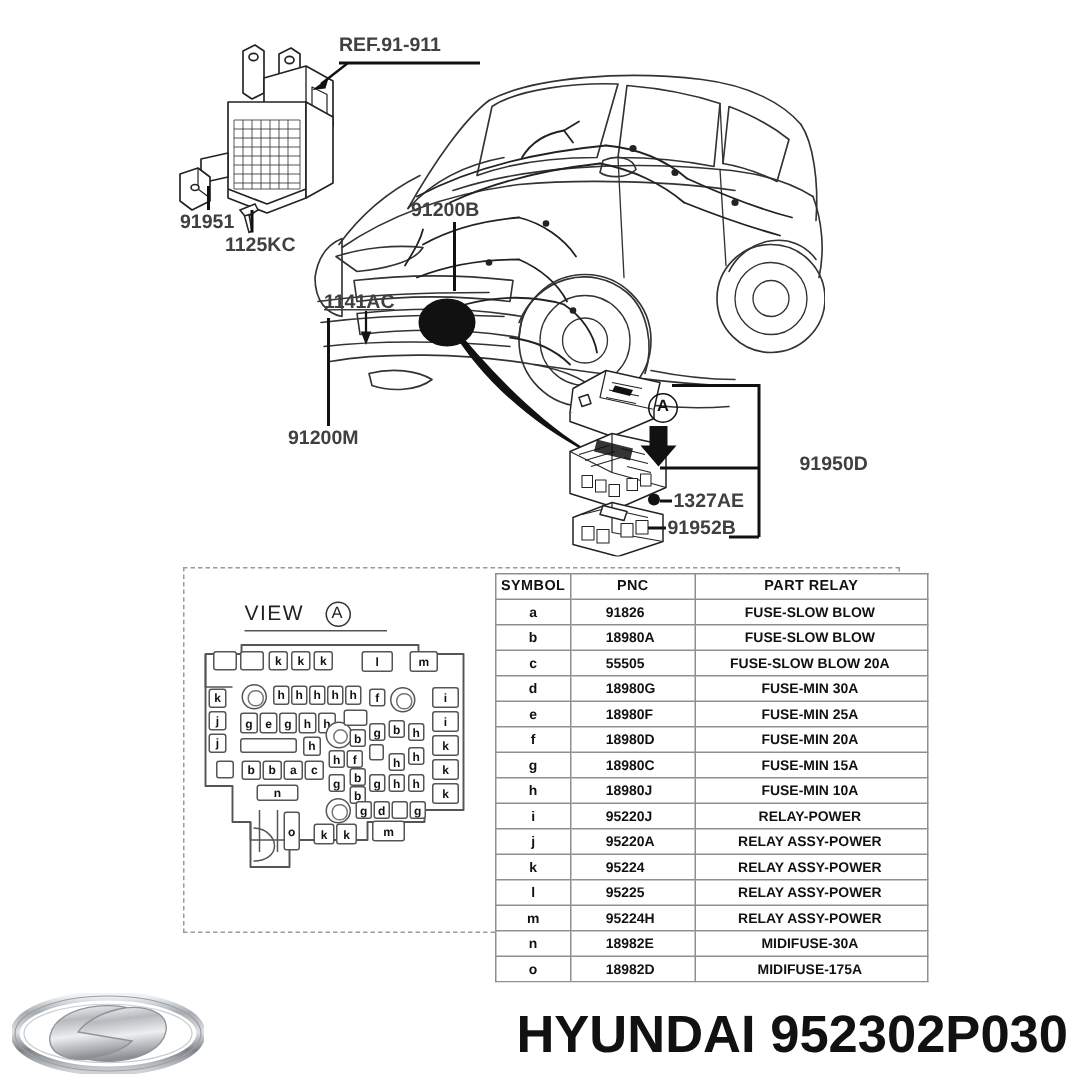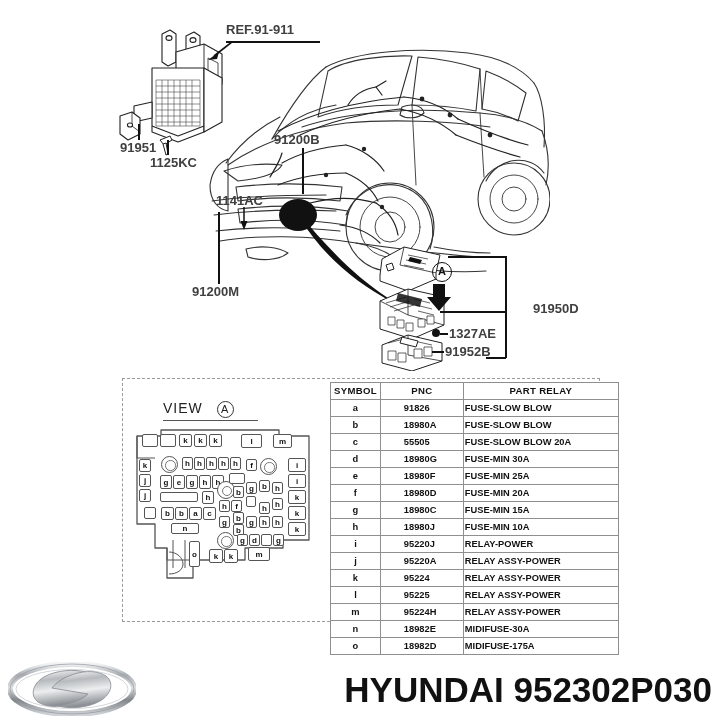--- a/index.html
+++ b/index.html
@@ -53,21 +53,21 @@
     position:absolute;left:330px;top:382px;width:289px;
     border-collapse:collapse;font-size:9.3px;background:#fff;
   }
   #parts-table th,#parts-table td{
     border:1px solid #8f8f8f;padding:1px 3px;height:14px;
     font-weight:bold;color:#111;line-height:12px;
   }
   #parts-table th{text-align:center;font-size:9.6px;letter-spacing:.3px;}
   #parts-table td.sym{width:40px;text-align:center;}
   #parts-table td.pnc{width:56px;text-align:left;padding-left:23px;}
-  #parts-table td.pn{text-align:left;padding-left:1px;}
+  #parts-table td.pn{text-align:center;padding-left:1px;}
 
   
   #footer-bar{position:absolute;left:0;top:655px;width:720px;height:65px;background:#fff;}
   #hyundai-logo{position:absolute;left:8px;top:662px;width:128px;height:54px;}
   #footer-text{
     position:absolute;left:300px;top:668px;width:412px;height:44px;
     font-size:35px;font-weight:bold;letter-spacing:0px;
     color:#111;text-align:right;line-height:44px;
   }
 
@@ -215,21 +215,21 @@
   <ellipse cx="148" cy="180" rx="19" ry="16" fill="#111"></ellipse>
 </svg>
 
 <svg style="position:absolute;left:296px;top:210px;width:100px;height:100px;" viewBox="0 0 100 100">
   <path d="M2 2 C28 34 58 66 92 88 L96 92 C58 72 24 42 4 8 Z" fill="#111"></path>
 </svg>
 
 <div class="lbl" style="left:274px;top:132px;font-size:13px;">91200B</div>
 <div class="leadv" style="left:302px;top:148px;height:46px;"></div>
 
-<div class="lbl" style="left:216px;top:193px;font-size:13px;">1141AC</div>
+<div class="lbl" style="left:216px;top:193px;font-size:13px;text-decoration:underline;">1141AC</div>
 <svg style="position:absolute;left:234px;top:207px;width:20px;height:24px;" viewBox="0 0 20 24">
   <path d="M10 0 L10 16" stroke="#111" stroke-width="1.5" fill="none"></path>
   <path d="M10 23 L6.5 14 L13.5 14 Z" fill="#111"></path>
 </svg>
 
 <div class="lbl" style="left:192px;top:284px;font-size:13px;">91200M</div>
 <div class="leadv" style="left:218px;top:212px;height:72px;"></div>
 
 <svg id="fusebox-assembly-art" style="position:absolute;left:374px;top:243px;width:80px;height:128px;" viewBox="0 0 80 128">
   <g fill="#fff" stroke="#222" stroke-width="1" stroke-linejoin="round">

